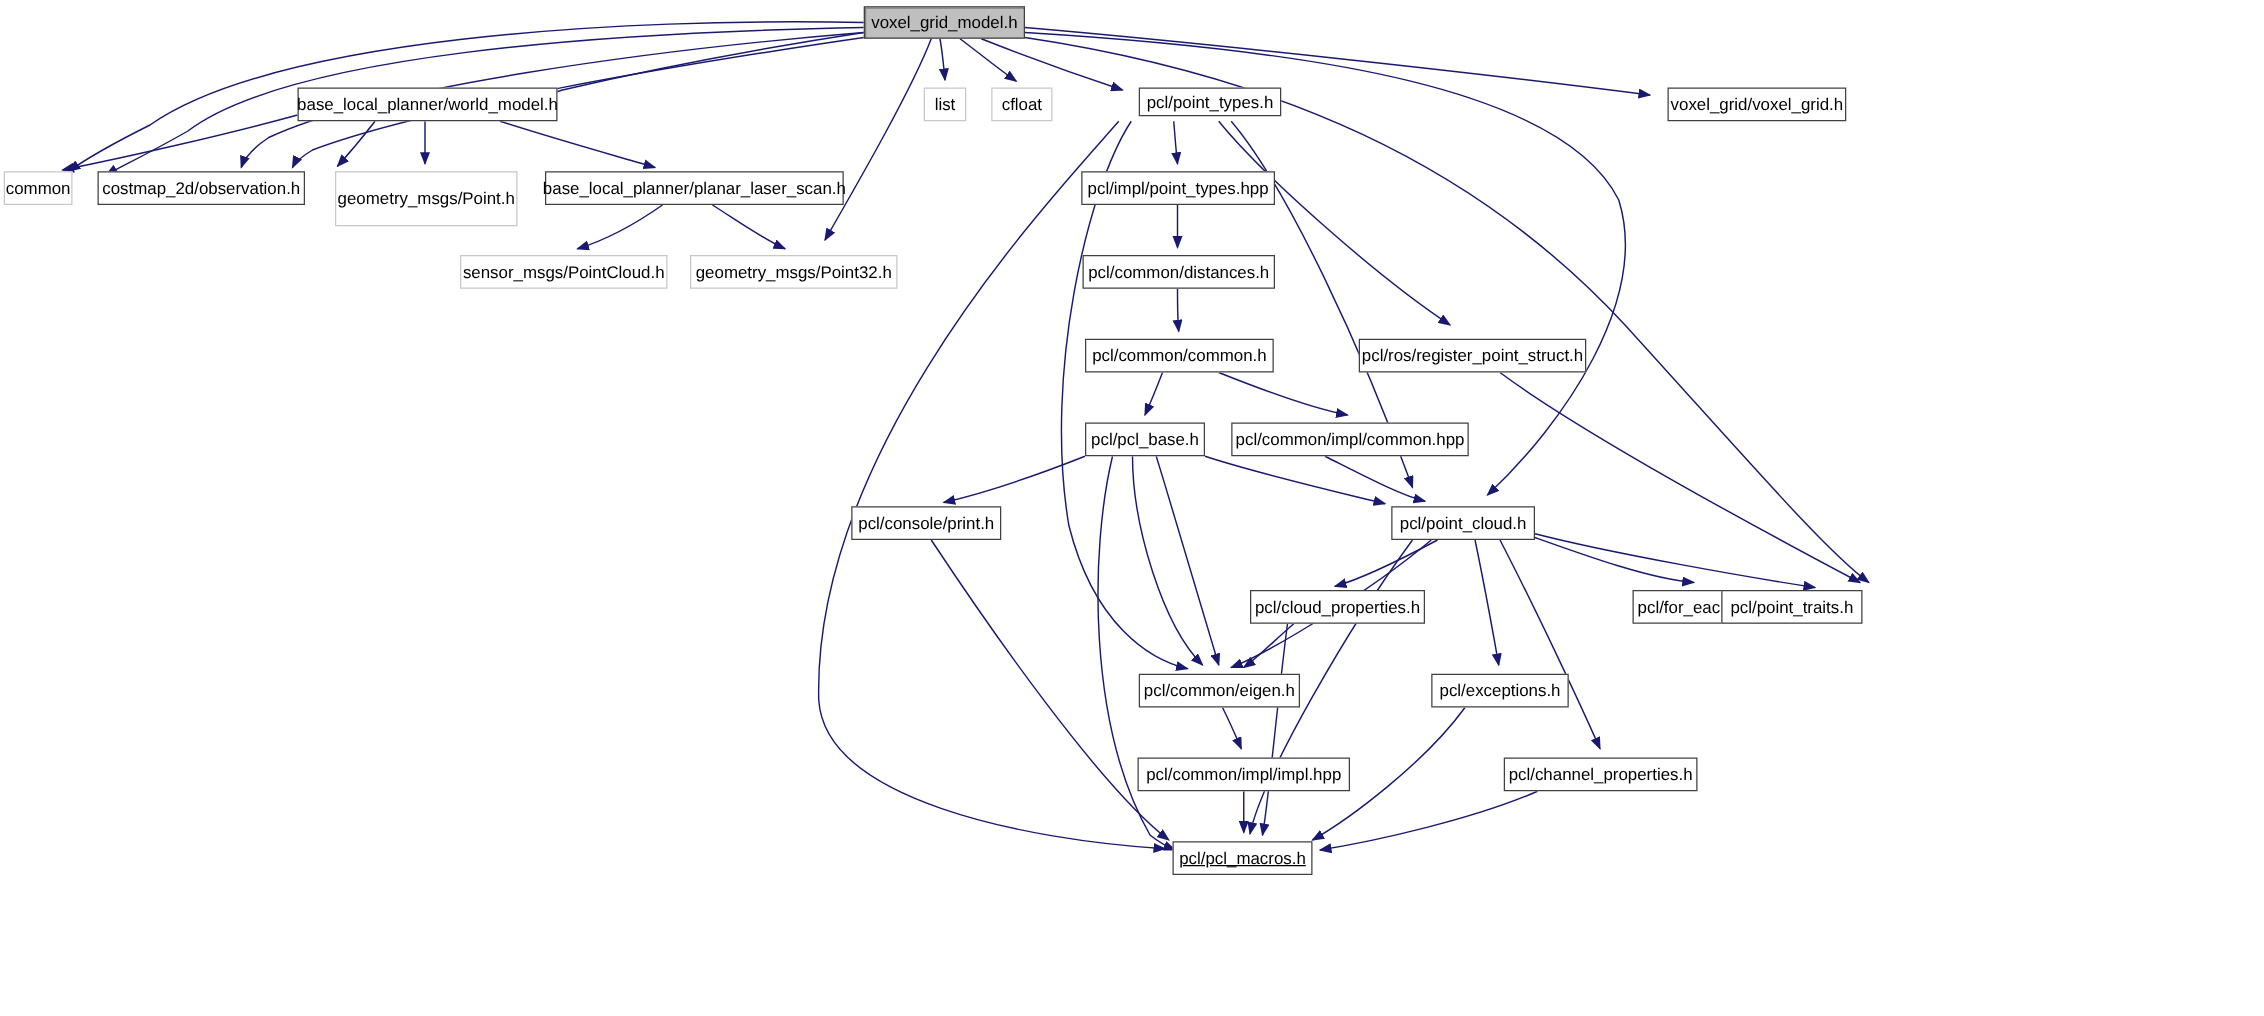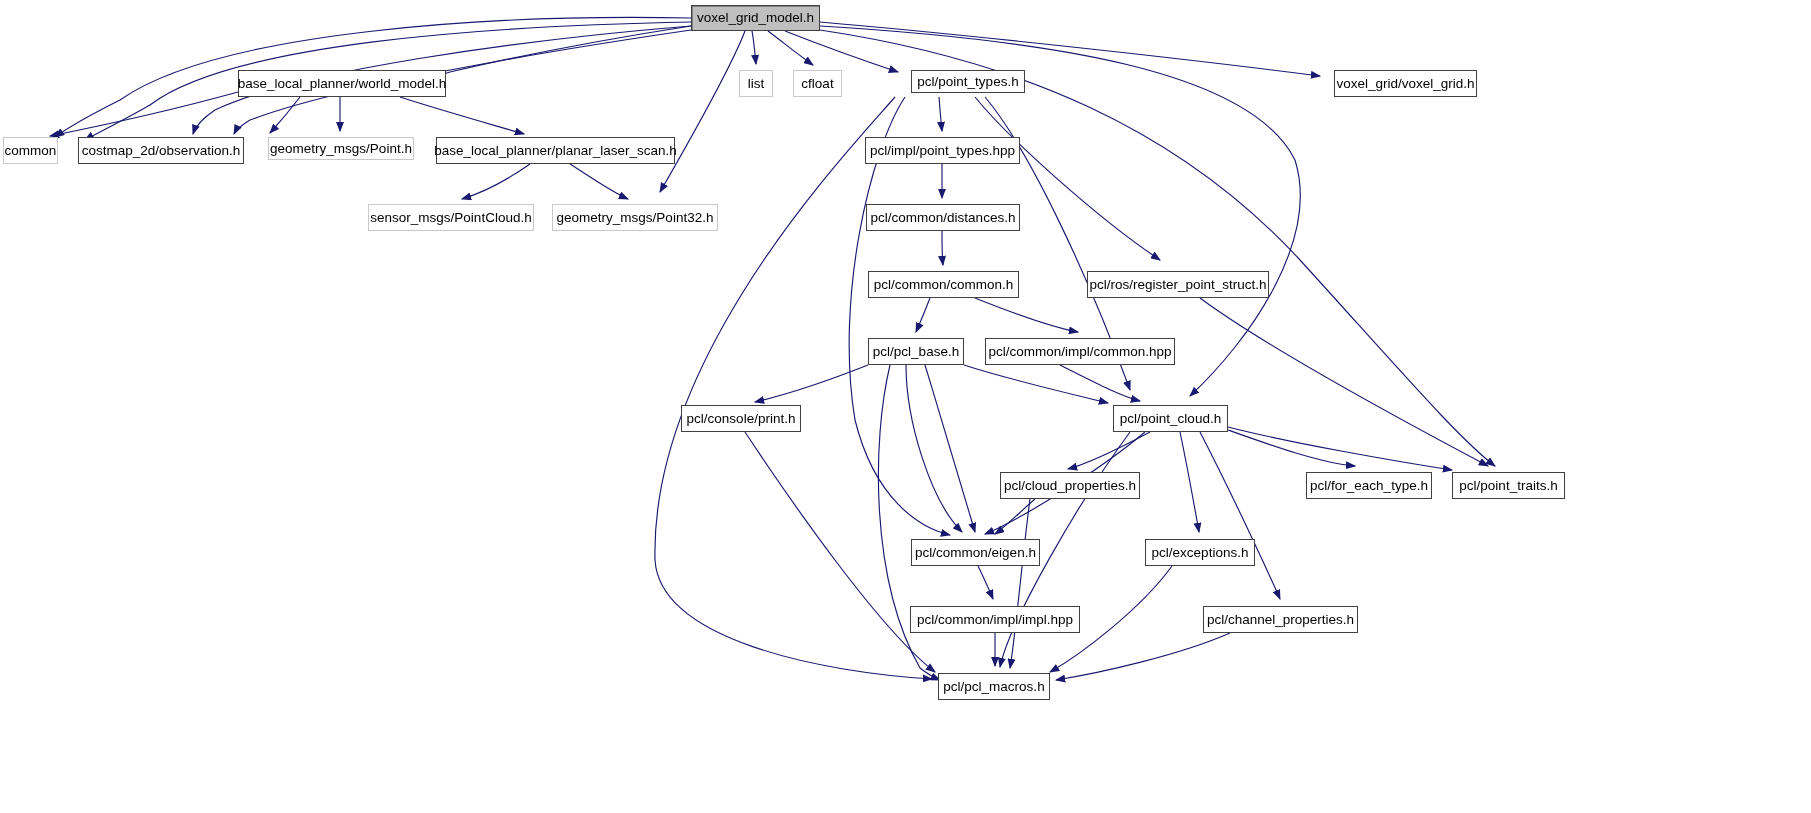--- a/index.html
+++ b/index.html
@@ -128,21 +128,21 @@
       </div>
       <div class="node" style="left: 1334px; top: 70px; width: 143px; height: 27px;">
         <span class="node-label">voxel_grid/voxel_grid.h</span>
       </div>
       <div class="node sys" style="left: 3px; top: 137px; width: 55px; height: 27px;">
         <span class="node-label">common</span>
       </div>
       <div class="node" style="left: 78px; top: 137px; width: 166px; height: 27px;">
         <span class="node-label">costmap_2d/observation.h</span>
       </div>
-      <div class="node sys" style="left: 268px; top: 137px; width: 146px; height: 23px;">
+      <div class="node sys" style="left: 268px; top: 137px; width: 146px; height: 44px;">
         <span class="node-label">geometry_msgs/Point.h</span>
       </div>
       <div class="node" style="left: 436px; top: 137px; width: 239px; height: 27px;">
         <span class="node-label">base_local_planner/planar_laser_scan.h</span>
       </div>
       <div class="node" style="left: 865px; top: 137px; width: 155px; height: 27px;">
         <span class="node-label">pcl/impl/point_types.hpp</span>
       </div>
       <div class="node sys" style="left: 368px; top: 204px; width: 166px; height: 27px;">
         <span class="node-label">sensor_msgs/PointCloud.h</span>
@@ -170,32 +170,32 @@
       </div>
       <div class="node" style="left: 1113px; top: 405px; width: 115px; height: 27px;">
         <span class="node-label">pcl/point_cloud.h</span>
       </div>
       <div class="node" style="left: 1000px; top: 472px; width: 140px; height: 27px;">
         <span class="node-label">pcl/cloud_properties.h</span>
       </div>
       <div class="node" style="left: 1306px; top: 472px; width: 126px; height: 27px;">
         <span class="node-label">pcl/for_each_type.h</span>
       </div>
-      <div class="node" style="left: 1452px; top: 472px; width: 113px; height: 27px;">
+      <div class="node" style="left: 1377px; top: 472px; width: 113px; height: 27px;">
         <span class="node-label">pcl/point_traits.h</span>
       </div>
       <div class="node" style="left: 911px; top: 539px; width: 129px; height: 27px;">
         <span class="node-label">pcl/common/eigen.h</span>
       </div>
       <div class="node" style="left: 1145px; top: 539px; width: 110px; height: 27px;">
         <span class="node-label">pcl/exceptions.h</span>
       </div>
       <div class="node" style="left: 910px; top: 606px; width: 170px; height: 27px;">
         <span class="node-label">pcl/common/impl/impl.hpp</span>
       </div>
       <div class="node" style="left: 1203px; top: 606px; width: 155px; height: 27px;">
         <span class="node-label">pcl/channel_properties.h</span>
       </div>
-      <div class="node" style="left: 938px; top: 673px; width: 112px; height: 27px;">
+      <div class="node" style="left: 938px; top: 673px; width: 112px; height: 27px; text-decoration: underline;">
         <span class="node-label">pcl/pcl_macros.h</span>
       </div>
     </div>
 </div>
 
 </body></html>

